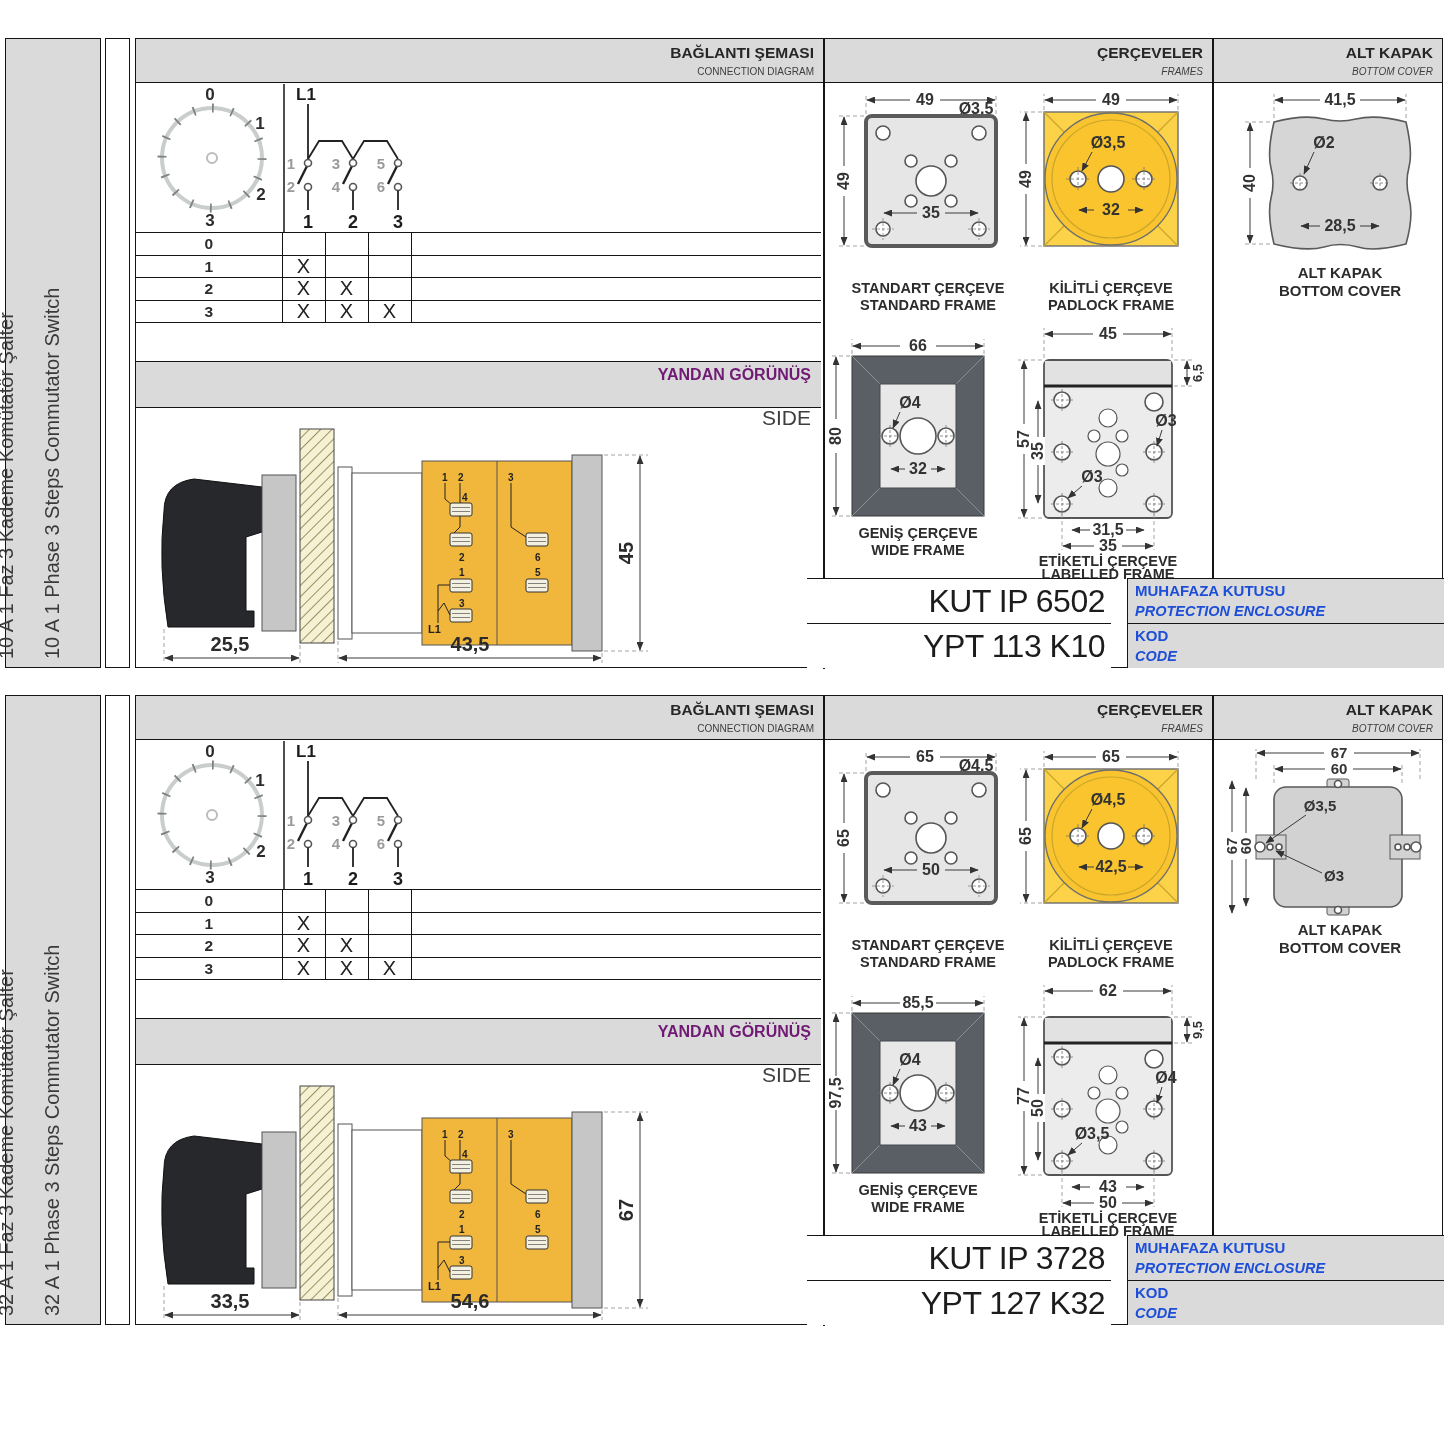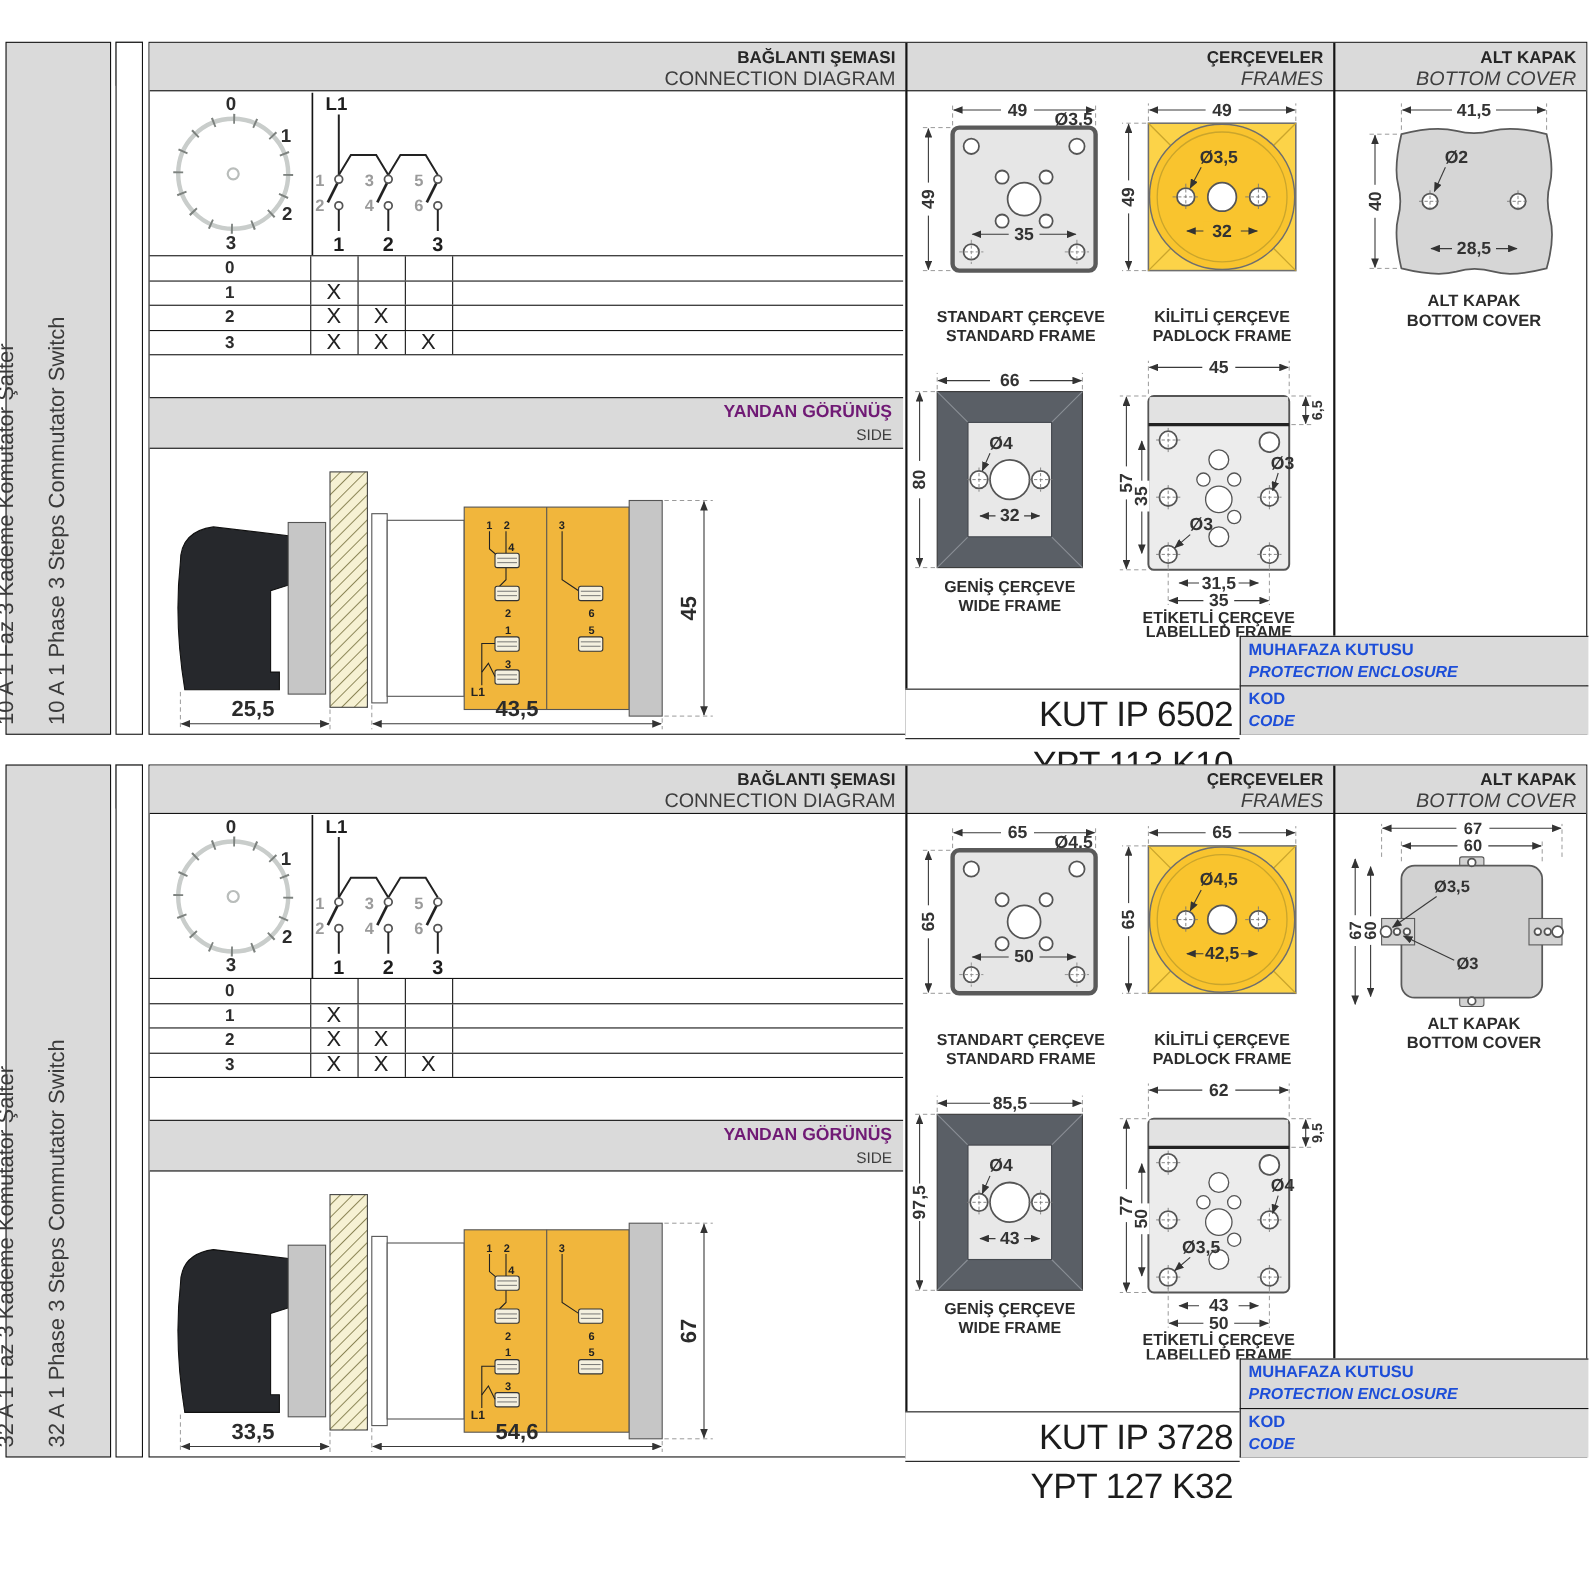--- a/index.html
+++ b/index.html
@@ -15,41 +15,41 @@
   .strip{position:absolute;left:105px;top:0;width:25px;height:630px;background:#fff;
          border:1.5px solid #141414;box-sizing:border-box;}
   .tab{position:absolute;left:105px;top:0;width:25px;height:40px;background:#98a39e;
        border:1.5px solid #141414;box-sizing:border-box;}
   
   .main{position:absolute;left:135px;top:0;width:1308px;height:630px;
         border:1.5px solid #141414;box-sizing:border-box;background:#fff;}
   .hdr{position:absolute;top:0;height:44px;background:#dadada;border-bottom:1.5px solid #141414;
        box-sizing:border-box;text-align:right;padding:4px 9px 12px 0;line-height:19px;}
   .hdr .tr{font-weight:700;font-size:15.5px;color:#262626;display:block;}
-  .hdr .en{font-size:18px;color:#3e3e3e;display:block;}
+  .hdr .en{font-size:10px;color:#3e3e3e;display:block;}
   .hdr .en.it{font-style:italic;}
   .vline{position:absolute;width:1.5px;background:#141414;}
   
   .ttable{position:absolute;left:0;top:193px;width:685px;border-top:1.5px solid #141414;}
   .trow{display:flex;height:22.5px;border-bottom:1.5px solid #141414;box-sizing:border-box;align-items:center;}
   .tlabel{width:146.5px;border-right:1.5px solid #141414;text-align:center;font-weight:700;
           font-size:15.5px;height:100%;line-height:21px;box-sizing:border-box;}
   .tc{width:43px;border-right:1.5px solid #141414;text-align:center;font-size:20px;
       height:100%;line-height:20px;box-sizing:border-box;color:#222;}
   .trest{flex:1;}
   
   .sidehdr{position:absolute;left:0;top:322px;width:685px;height:47px;background:#dadada;
            border-top:1.5px solid #141414;border-bottom:1.5px solid #141414;box-sizing:border-box;
            text-align:right;padding:3px 10px 0 0;line-height:20px;}
   .sidehdr .tr{font-weight:700;font-size:16px;display:block;color:#701a75;}
-  .sidehdr .en{font-size:14px;display:block;color:#3e3e3e;}
+  .sidehdr .en{font-size:21px;display:block;color:#3e3e3e;margin-top:23px;}
   
-  .codecell{position:absolute;left:687px;width:304px;height:45px;background:#fff;display:flex;
+  .codecell{position:absolute;left:671px;width:304px;height:45px;background:#fff;display:flex;
             align-items:center;justify-content:flex-end;padding-right:6px;box-sizing:border-box;
-            border-top:1.5px solid #141414;font-size:32px;letter-spacing:-0.5px;color:#1c1c1c;margin-top:48px;}
+            border-top:1.5px solid #141414;font-size:32px;letter-spacing:-0.5px;color:#1c1c1c;}
   .codelabel{position:absolute;left:991px;width:317px;height:45px;background:#dadada;
              border-top:1.5px solid #141414;border-left:1.5px solid #141414;box-sizing:border-box;
              padding:2px 0 0 7px;line-height:20px;}
   .codelabel .tr{font-weight:700;font-size:15px;display:block;color:#1d4ed8;}
   .codelabel .en{font-style:italic;font-size:14.5px;display:block;color:#1d4ed8;font-weight:bold;}
   
   svg text{font-family:"Liberation Sans",sans-serif;}
   .dt{font-size:16px;font-weight:600;fill:#333;}
   .dts{font-size:13px;font-weight:600;fill:#333;}
   .dtb{font-size:20px;font-weight:700;fill:#2b2b2b;}

